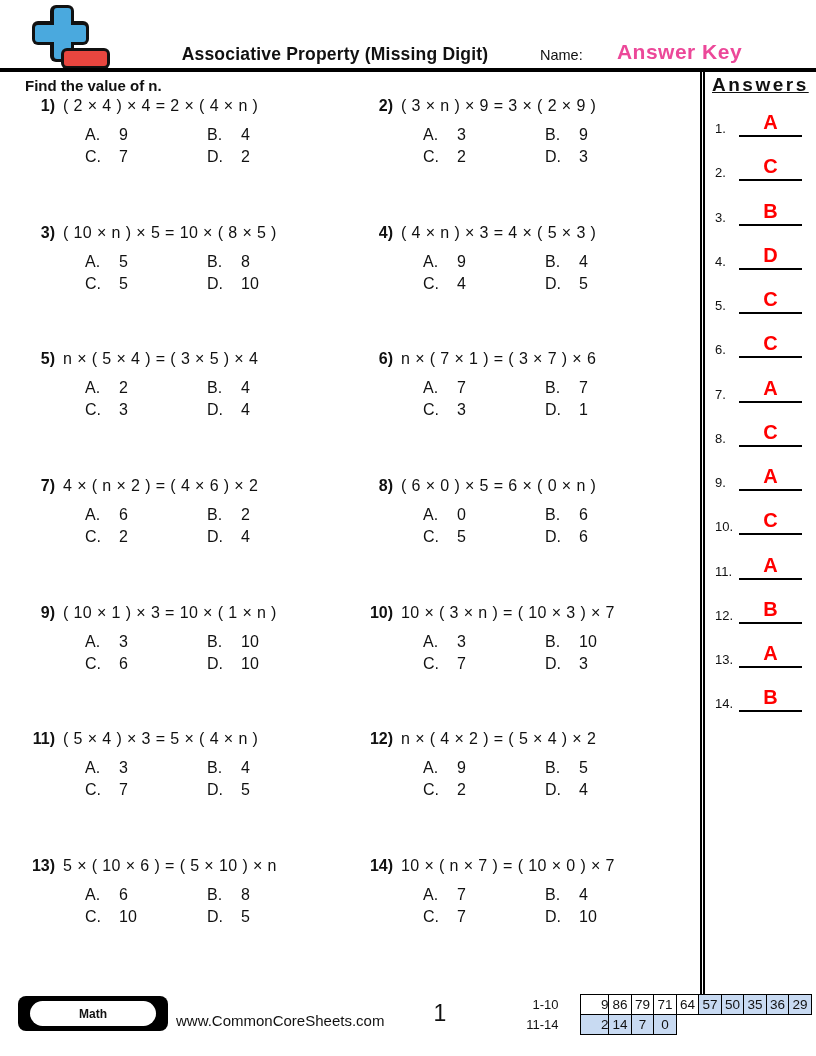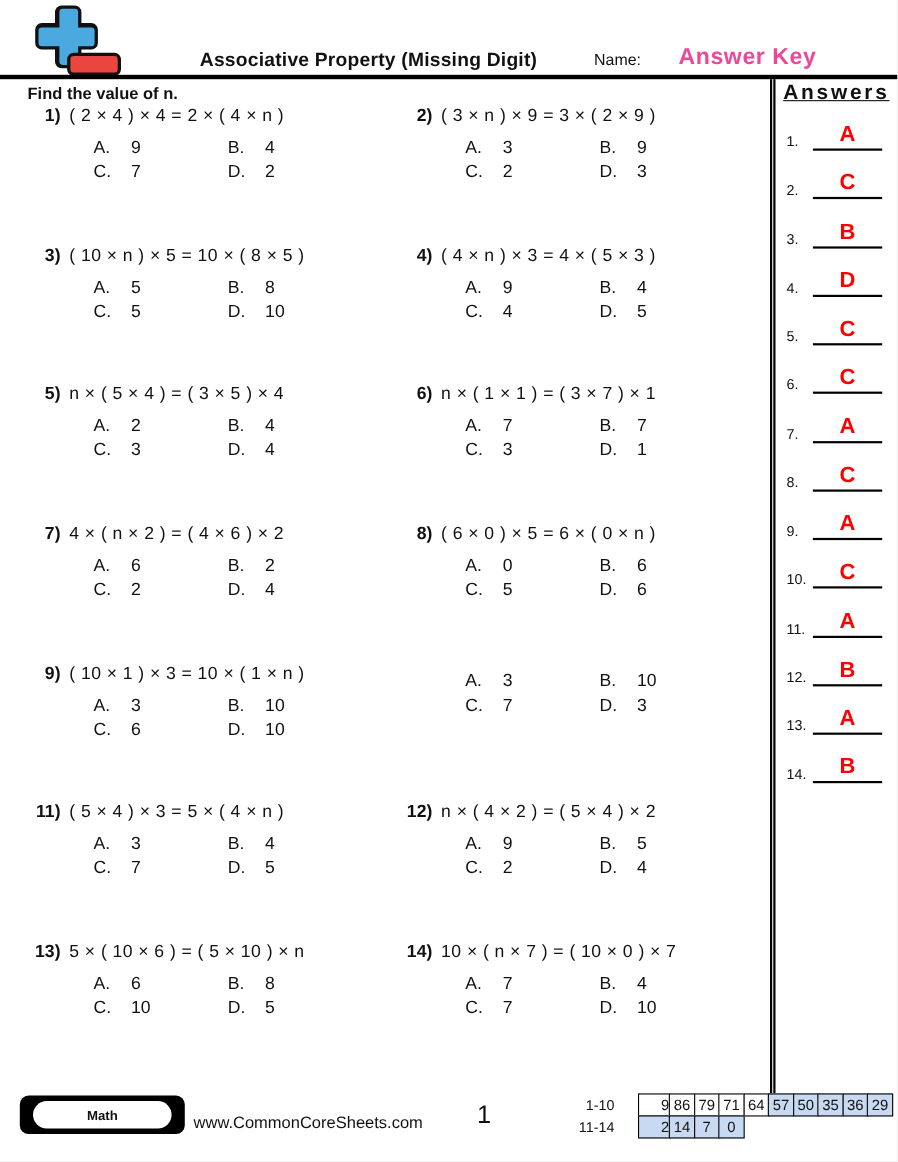--- a/index.html
+++ b/index.html
@@ -213,21 +213,21 @@
       <span class="choice">
             <span class="c-k">D.</span>
             <span class="c-v">4</span>
           </span>
     </div>
   </div>
 
   <div class="question">
     <div class="q-head">
       <span class="q-num">6)</span>
-      <span class="q-eq">n × ( 1 × 1 ) = ( 3 × 7 ) × 1</span>
+      <span class="q-eq">n × ( 7 × 1 ) = ( 3 × 7 ) × 6</span>
     </div>
     <div class="q-choices">
       <span class="choice">
             <span class="c-k">A.</span>
             <span class="c-v">7</span>
           </span>
       <span class="choice">
             <span class="c-k">B.</span>
             <span class="c-v">7</span>
           </span>
@@ -311,20 +311,24 @@
             <span class="c-v">6</span>
           </span>
       <span class="choice">
             <span class="c-k">D.</span>
             <span class="c-v">10</span>
           </span>
     </div>
   </div>
 
   <div class="question">
+    <div class="q-head">
+      <span class="q-num">10)</span>
+      <span class="q-eq">10 × ( 3 × n ) = ( 10 × 3 ) × 7</span>
+    </div>
     <div class="q-choices">
       <span class="choice">
             <span class="c-k">A.</span>
             <span class="c-v">3</span>
           </span>
       <span class="choice">
             <span class="c-k">B.</span>
             <span class="c-v">10</span>
           </span>
       <span class="choice">

